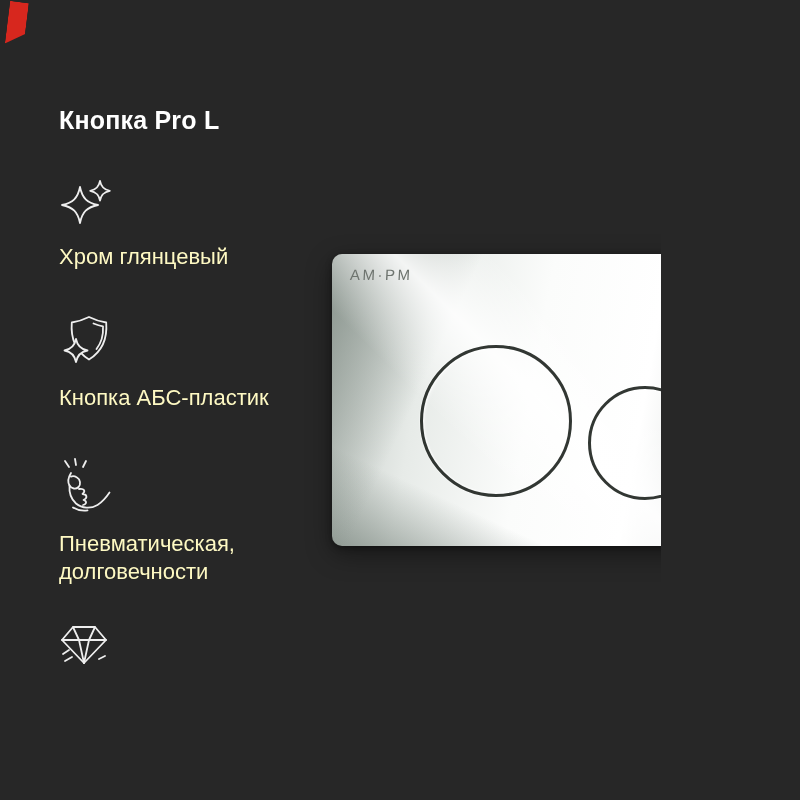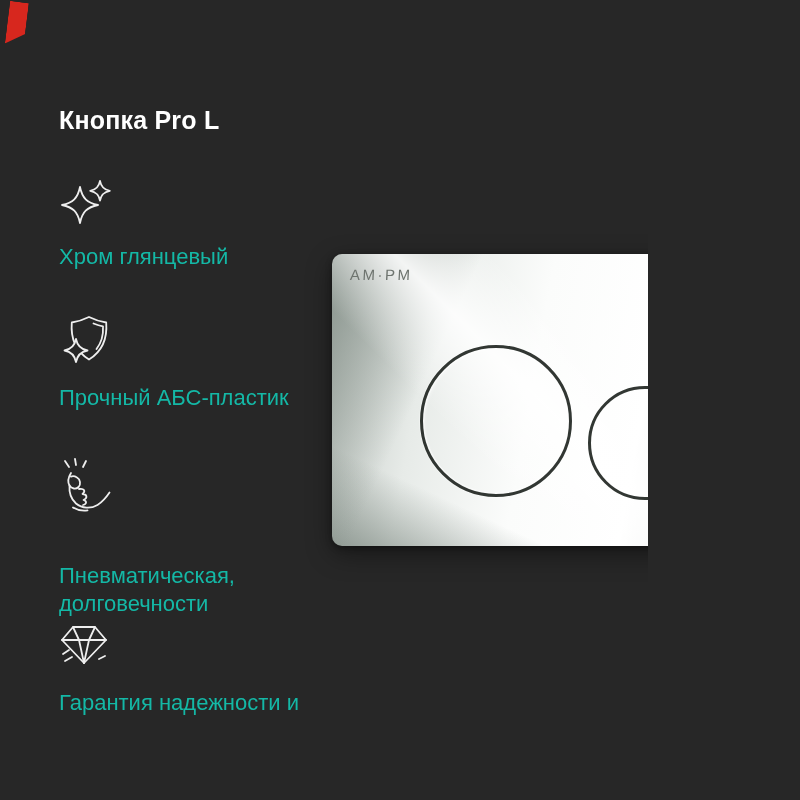--- a/index.html
+++ b/index.html
@@ -1,36 +1,37 @@
 <!DOCTYPE html>
 <html><head>
 <meta charset="utf-8">
 <style>
   html,body{margin:0;padding:0;background:#272727;}
   .canvas{
     position:relative;width:648px;height:800px;overflow:hidden;
     background:#272727;
     font-family:"Liberation Sans",sans-serif;
+    padding-left:13px;
   }
   
   .ribbon{
     position:absolute;left:10px;top:2px;width:19px;height:43px;
     background:#d7271e;
     clip-path:polygon(0 0,100% 0,100% 72%,0 100%);
     transform:rotate(7deg);transform-origin:50% 0;
   }
   .title{
     position:absolute;left:59px;top:106px;
     font-size:25px;font-weight:700;color:#ffffff;letter-spacing:.2px;
   }
   .icon{position:absolute;width:56px;height:56px;}
   .icon path{fill:none;stroke:#eeeeee;stroke-width:1.8;stroke-linecap:round;stroke-linejoin:round;}
   .icon path.masked{fill:#272727;}
   .label{
-    position:absolute;font-size:22px;line-height:28px;color:#14b8a6;
+    position:absolute;font-size:22px;line-height:28px;color:#fef9c3;
     font-weight:400;white-space:nowrap;
   }
   
   .plate{
     position:absolute;left:332px;top:254px;width:446px;height:292px;
     border-radius:10px;
     background:
       linear-gradient(45deg, rgba(255,255,255,0) 32%, rgba(255,255,255,0.85) 48%, rgba(255,255,255,0) 61%),
       linear-gradient(115deg, rgba(134,145,138,0.95) 0%, rgba(134,145,138,0) 26%),
       linear-gradient(25deg, rgba(134,145,138,0.85) 0%, rgba(134,145,138,0) 20%),
@@ -69,50 +70,50 @@
   <div class="label" style="left:59px;top:243px">
     <span>Хром глянцевый</span>
   </div>
 
   <svg class="icon" style="left:60px;top:312px" viewBox="0 0 56 56">
     <path d="M29 5 C23.8 7.6 17.6 9.6 11.8 10.5 C10.9 21.8 13 37.6 29 47.5 C45 37.6 47.1 21.8 46.2 10.5 C40.4 9.6 34.2 7.6 29 5 Z"></path>
     <path d="M33.5 11.5 C37 13 40.5 14 43 14.4 C43.4 21.5 42 30 36.5 37"></path>
     <path class="masked" d="M16 27 C17.3 33.8 20.7 37.2 27.5 38.5 C20.7 39.8 17.3 43.2 16 50 C14.7 43.2 11.3 39.8 4.5 38.5 C11.3 37.2 14.7 33.8 16 27 Z"></path>
   </svg>
   <div class="label" style="left:59px;top:384px">
-    <span>Прочный АБС-пластик</span>
+    <span>Кнопка АБС-пластик</span>
   </div>
 
   <svg class="icon" style="left:57px;top:456px" viewBox="0 0 56 56">
     <path d="M12 11 L8 5"></path>
     <path d="M19 9 L18 3"></path>
     <path d="M26 11 L29 5"></path>
     <path d="M14 17 C11.5 21 10.5 26 12.5 29.5 C14.5 33 19 33.5 21.5 31 C24 28.5 23.5 23.5 20 21.5 C18.2 20.4 15.8 19.9 14 20.6"></path>
     <path d="M22 33 C27 32 29 35 25.5 38 C30 38 31 42 26.5 44 C30 45 30 48 26 49"></path>
     <path d="M12.5 29.5 C12 36 14 43 19 47.5 C25 52.6 34 53 40.5 49 C45.5 45.8 49.5 41 52.5 36.5"></path>
     <path d="M16 51.5 C20.5 54.2 26 55 30.5 54.4"></path>
   </svg>
-  <div class="label" style="left:59px;top:562px">
+  <div class="label" style="left:59px;top:530px">
     <span>Пневматическая,</span><br>
     <span>долговечности</span>
   </div>
 
   <svg class="icon" style="left:56px;top:618px" viewBox="0 0 56 56">
     <path d="M17 9 L39 9 L50 22 L28 45 L6 22 Z"></path>
     <path d="M6 22 L50 22"></path>
     <path d="M17 9 L23 22"></path>
     <path d="M39 9 L33 22"></path>
     <path d="M23 22 L28 45"></path>
     <path d="M33 22 L28 45"></path>
     <path d="M7 36 L13 32"></path>
     <path d="M9 43 L16 39"></path>
     <path d="M43 41 L49 38"></path>
   </svg>
   <div class="label" style="left:59px;top:689px">
-    <span>Гарантия надежности и</span><br>
+    <br>
   </div>
 
   <div class="plate">
     <div class="brand">AM·PM</div>
     <div class="circle big"></div>
     <div class="circle small"></div>
   </div>
 
 </div>
 

